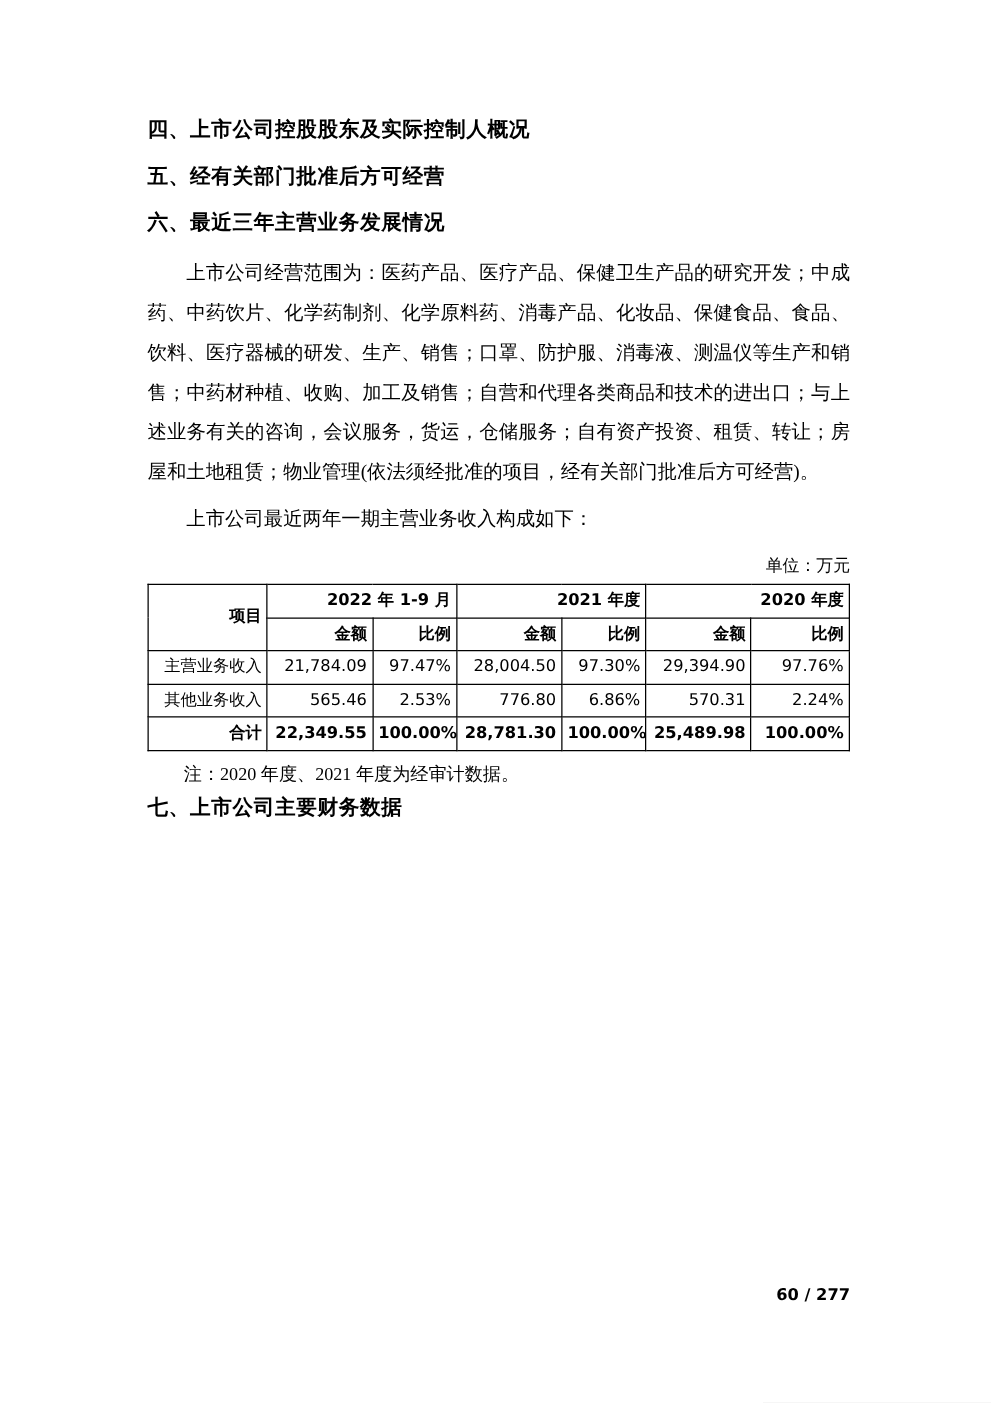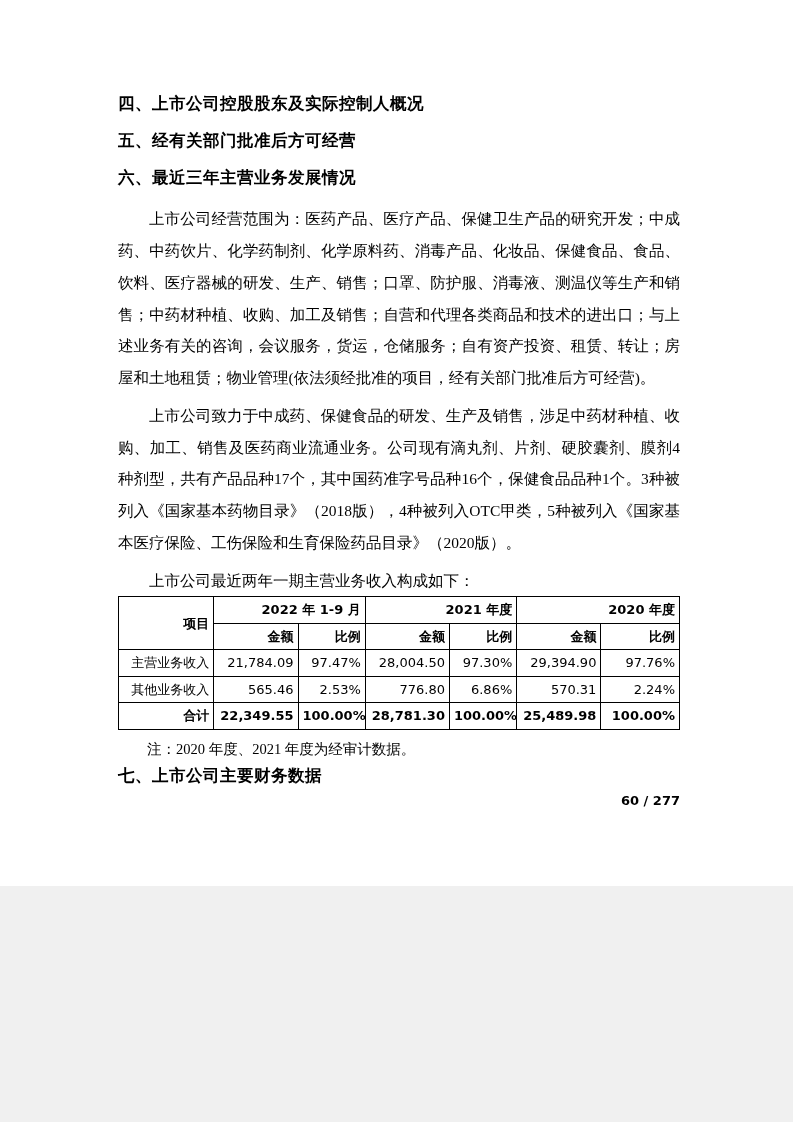--- a/index.html
+++ b/index.html
@@ -3,21 +3,21 @@
 <meta charset="utf-8">
 <style>
   html, body {
     margin: 0;
     padding: 0;
     background: #f0f0f0;
   }
   .page {
     position: relative;
     width: 793px;
-    height: 886px;
+    height: 1122px;
     background: #ffffff;
     margin: 0 auto;
     box-sizing: border-box;
     font-family: "Liberation Serif", "DejaVu Serif", serif;
     color: #000;
     overflow: hidden;
   }
   .content {
     position: absolute;
     left: 118px;
@@ -97,23 +97,23 @@
 
 <div class="page">
   <div class="content">
 
     <h2 class="section sec-gap-1">四、上市公司控股股东及实际控制人概况</h2>
 
     <h2 class="section sec-gap">五、经有关部门批准后方可经营</h2>
 
     <h2 class="section sec-gap">六、最近三年主营业务发展情况</h2>
     <p class="para">上市公司经营范围为：医药产品、医疗产品、保健卫生产品的研究开发；中成药、中药饮片、化学药制剂、化学原料药、消毒产品、化妆品、保健食品、食品、饮料、医疗器械的研发、生产、销售；口罩、防护服、消毒液、测温仪等生产和销售；中药材种植、收购、加工及销售；自营和代理各类商品和技术的进出口；与上述业务有关的咨询，会议服务，货运，仓储服务；自有资产投资、租赁、转让；房屋和土地租赁；物业管理(依法须经批准的项目，经有关部门批准后方可经营)。</p>
-    <p class="para">上市公司致力于中成药、保健食品的研发、生产及销售，涉足中药材种植、收购、加工、销售及医药商业流通业务。公司现有滴丸剂、片剂、硬胶囊剂、膜剂4种剂型，共有产品品种17个，其中国药准字号品种16个，保健食品品种1个。3种被列入《国家基本药物目录》（2018版），4种被列入OTC甲类，5种被列入《国家基本医疗保险、工伤保险和生育保险药品目录》（2020版）。</p>
     <p class="para tight">上市公司最近两年一期主营业务收入构成如下：</p>
 
+    <div class="unit-line">单位：万元</div>
 
     <table class="fin">
       <colgroup>
         <col style="width:17%">
         <col style="width:15%">
         <col style="width:12%">
         <col style="width:15%">
         <col style="width:12%">
         <col style="width:15%">
         <col style="width:14%">

